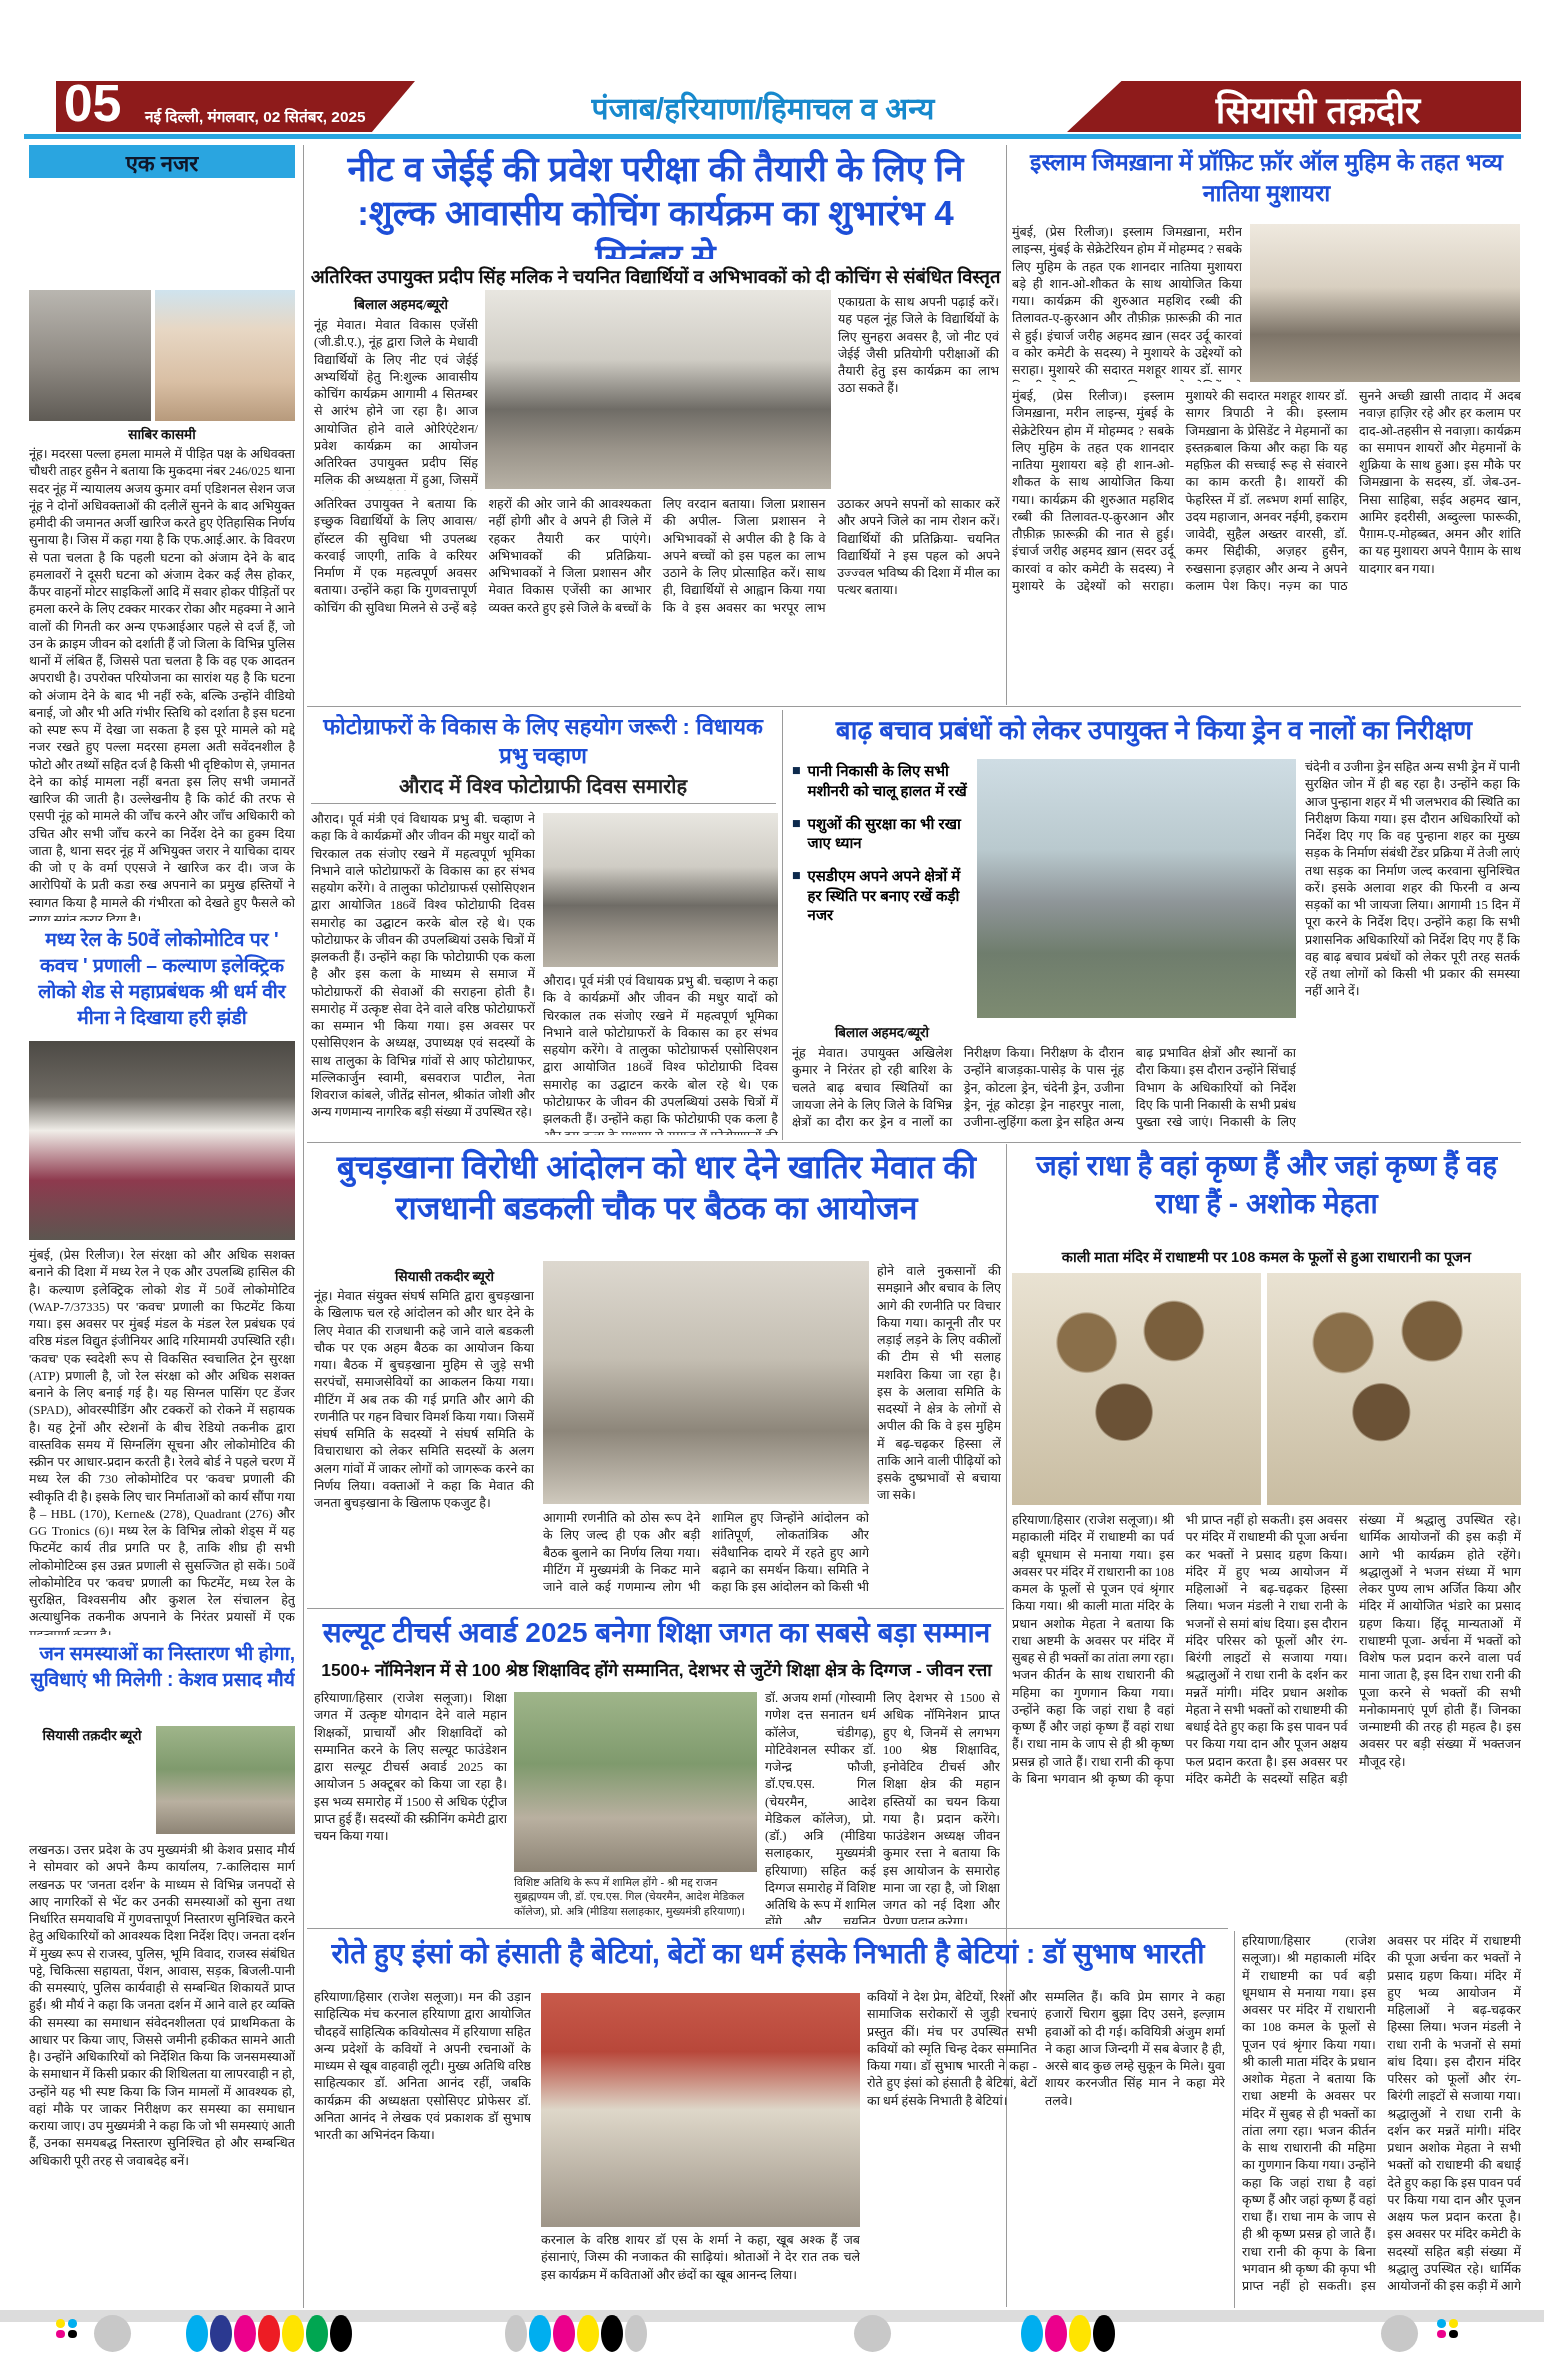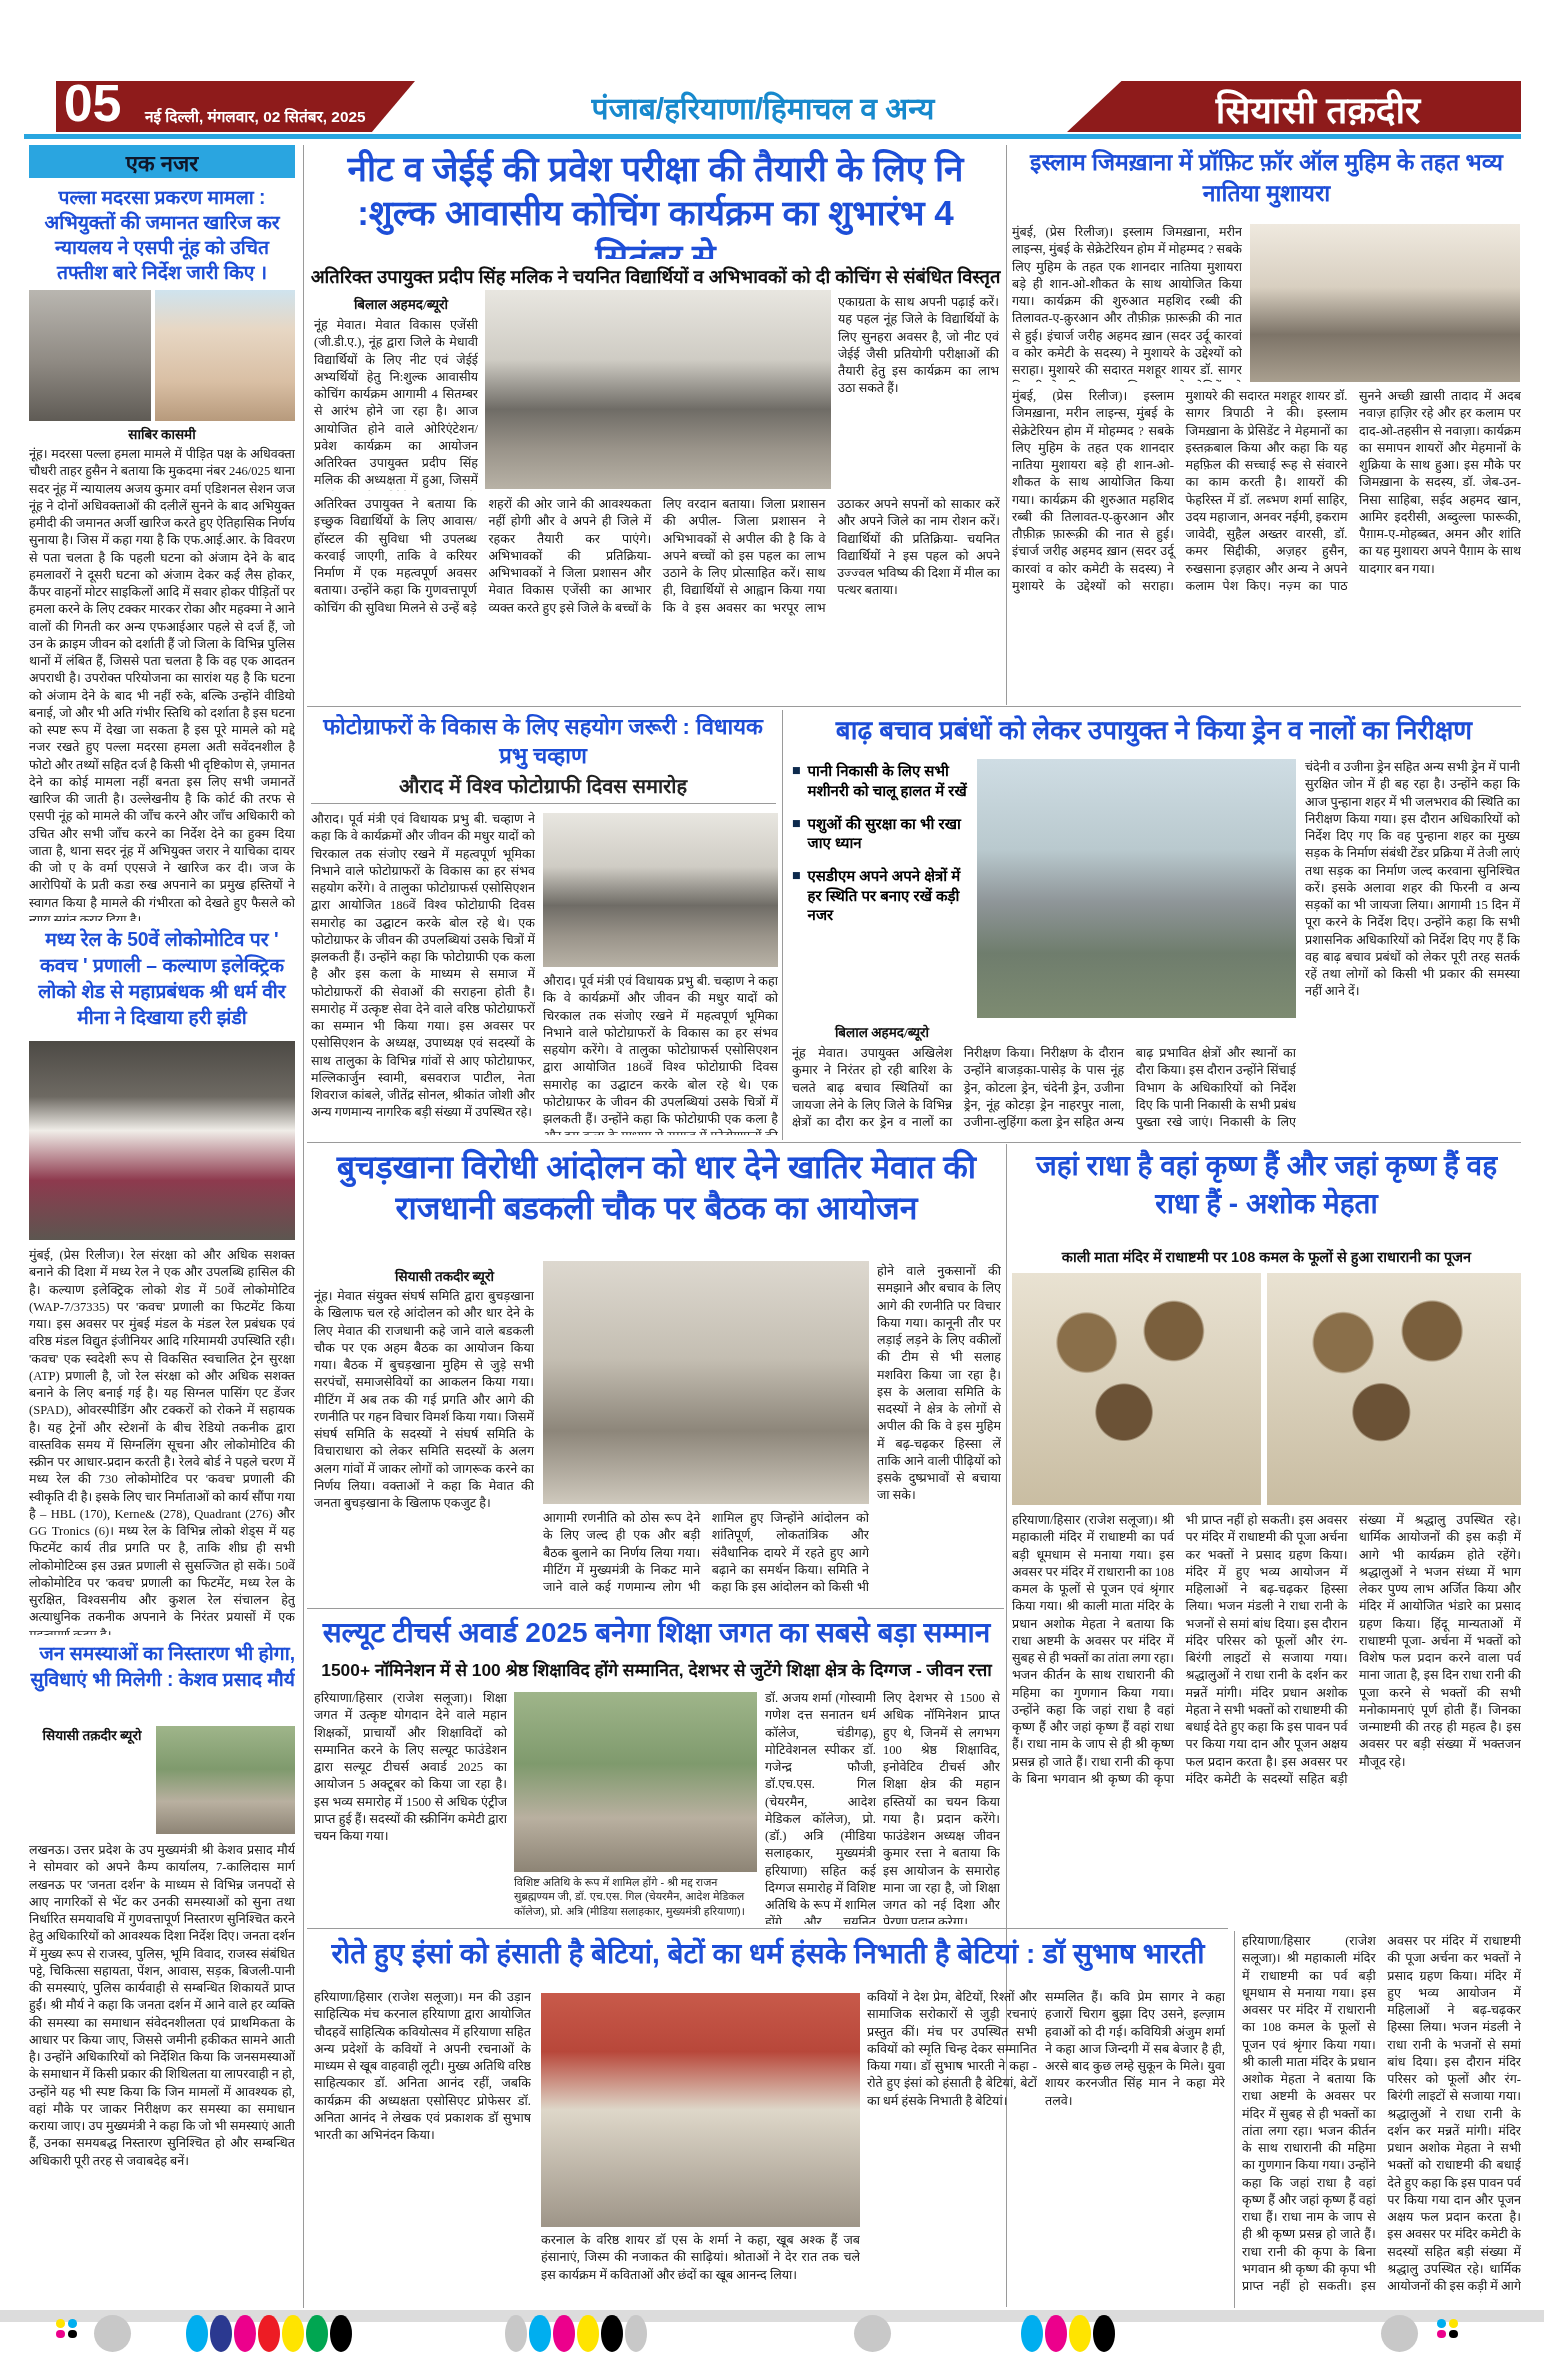--- a/index.html
+++ b/index.html
@@ -69,21 +69,20 @@
   <div class="vline" style="left:782px;top:710px;height:430px;"></div>
   <div class="hline" style="left:307px;top:1142px;width:1214px;"></div>
   <div class="vline" style="left:1006px;top:1144px;height:1163px;"></div>
   <div class="hline" style="left:307px;top:1608px;width:697px;"></div>
   <div class="hline" style="left:307px;top:1928px;width:921px;"></div>
   <div class="vline" style="left:1234px;top:1931px;height:377px;"></div>
 
   <div class="abs" style="left:29px;top:145px;width:266px;height:33px;background:#2aa5e0;display:flex;align-items:center;justify-content:center;">
     <span style="color:#0f172a;font-size:22px;font-weight:800;">एक नजर</span>
   </div>
-  <div class="hl abs" style="left:29px;top:185px;width:266px;height:100px;font-size:19.3px;line-height:1.3;overflow:hidden;">पल्ला मदरसा प्रकरण मामला : अभियुक्तों की जमानत खारिज कर न्यायलय ने एसपी नूंह को उचित तफ्तीश बारे निर्देश जारी किए ।</div>
   <div class="photo p-portrait" style="left:29px;top:290px;width:122px;height:131px;"></div>
   <div class="photo p-building" style="left:155px;top:290px;width:140px;height:131px;"></div>
   <div class="byl abs" style="left:29px;top:425px;width:266px;">साबिर कासमी</div>
   <div class="bd abs" style="left:29px;top:446px;width:266px;height:475px;">नूंह। मदरसा पल्ला हमला मामले में पीड़ित पक्ष के अधिवक्ता चौधरी ताहर हुसैन ने बताया कि मुकदमा नंबर 246/025 थाना सदर नूंह में न्यायालय अजय कुमार वर्मा एडिशनल सेशन जज नूंह ने दोनों अधिवक्ताओं की दलीलें सुनने के बाद अभियुक्त हमीदी की जमानत अर्जी खारिज करते हुए ऐतिहासिक निर्णय सुनाया है। जिस में कहा गया है कि एफ.आई.आर. के विवरण से पता चलता है कि पहली घटना को अंजाम देने के बाद हमलावरों ने दूसरी घटना को अंजाम देकर कई लैस होकर, कैंपर वाहनों मोटर साइकिलों आदि में सवार होकर पीड़ितों पर हमला करने के लिए टक्कर मारकर रोका और महक्मा ने आने वालों की गिनती कर अन्य एफआईआर पहले से दर्ज हैं, जो उन के क्राइम जीवन को दर्शाती हैं जो जिला के विभिन्न पुलिस थानों में लंबित हैं, जिससे पता चलता है कि वह एक आदतन अपराधी है। उपरोक्त परियोजना का सारांश यह है कि घटना को अंजाम देने के बाद भी नहीं रुके, बल्कि उन्होंने वीडियो बनाई, जो और भी अति गंभीर स्तिथि को दर्शाता है इस घटना को स्पष्ट रूप में देखा जा सकता है इस पूरे मामले को मद्दे नजर रखते हुए पल्ला मदरसा हमला अती सवेंदनशील है फोटो और तथ्यों सहित दर्ज है किसी भी दृष्टिकोण से, ज़मानत देने का कोई मामला नहीं बनता इस लिए सभी जमानतें खारिज की जाती है। उल्लेखनीय है कि कोर्ट की तरफ से एसपी नूंह को मामले की जाँच करने और जाँच अधिकारी को उचित और सभी जाँच करने का निर्देश देने का हुक्म दिया जाता है, थाना सदर नूंह में अभियुक्त जरार ने याचिका दायर की जो ए के वर्मा एएसजे ने खारिज कर दी। जज के आरोपियों के प्रती कडा रुख अपनाने का प्रमुख हस्तियों ने स्वागत किया है मामले की गंभीरता को देखते हुए फैसले को न्याय सगंत करार दिया है।</div>
 
   <div class="hl abs" style="left:29px;top:927px;width:266px;height:108px;font-size:19.3px;line-height:1.35;overflow:hidden;">मध्य रेल के 50वें लोकोमोटिव पर ' कवच ' प्रणाली – कल्याण इलेक्ट्रिक लोको शेड से महाप्रबंधक श्री धर्म वीर मीना ने दिखाया हरी झंडी</div>
   <div class="photo p-train" style="left:29px;top:1041px;width:266px;height:199px;"></div>
   <div class="bd abs" style="left:29px;top:1247px;width:266px;height:388px;">मुंबई, (प्रेस रिलीज)। रेल संरक्षा को और अधिक सशक्त बनाने की दिशा में मध्य रेल ने एक और उपलब्धि हासिल की है। कल्याण इलेक्ट्रिक लोको शेड में 50वें लोकोमोटिव (WAP-7/37335) पर 'कवच' प्रणाली का फिटमेंट किया गया। इस अवसर पर मुंबई मंडल के मंडल रेल प्रबंधक एवं वरिष्ठ मंडल विद्युत इंजीनियर आदि गरिमामयी उपस्थिति रही। 'कवच' एक स्वदेशी रूप से विकसित स्वचालित ट्रेन सुरक्षा (ATP) प्रणाली है, जो रेल संरक्षा को और अधिक सशक्त बनाने के लिए बनाई गई है। यह सिग्नल पासिंग एट डेंजर (SPAD), ओवरस्पीडिंग और टक्करों को रोकने में सहायक है। यह ट्रेनों और स्टेशनों के बीच रेडियो तकनीक द्वारा वास्तविक समय में सिग्नलिंग सूचना और लोकोमोटिव की स्क्रीन पर आधार-प्रदान करती है। रेलवे बोर्ड ने पहले चरण में मध्य रेल की 730 लोकोमोटिव पर 'कवच' प्रणाली की स्वीकृति दी है। इसके लिए चार निर्माताओं को कार्य सौंपा गया है – HBL (170), Kerne&amp; (278), Quadrant (276) और GG Tronics (6)। मध्य रेल के विभिन्न लोको शेड्स में यह फिटमेंट कार्य तीव्र प्रगति पर है, ताकि शीघ्र ही सभी लोकोमोटिव्स इस उन्नत प्रणाली से सुसज्जित हो सकें। 50वें लोकोमोटिव पर 'कवच' प्रणाली का फिटमेंट, मध्य रेल के सुरक्षित, विश्वसनीय और कुशल रेल संचालन हेतु अत्याधुनिक तकनीक अपनाने के निरंतर प्रयासों में एक महत्वपूर्ण कदम है।</div>
 
   <div class="hl abs" style="left:29px;top:1641px;width:266px;height:77px;font-size:19.3px;line-height:1.35;overflow:hidden;text-align:right;">जन समस्याओं का निस्तारण भी होगा, सुविधाएं भी मिलेगी : केशव प्रसाद मौर्य</div>

